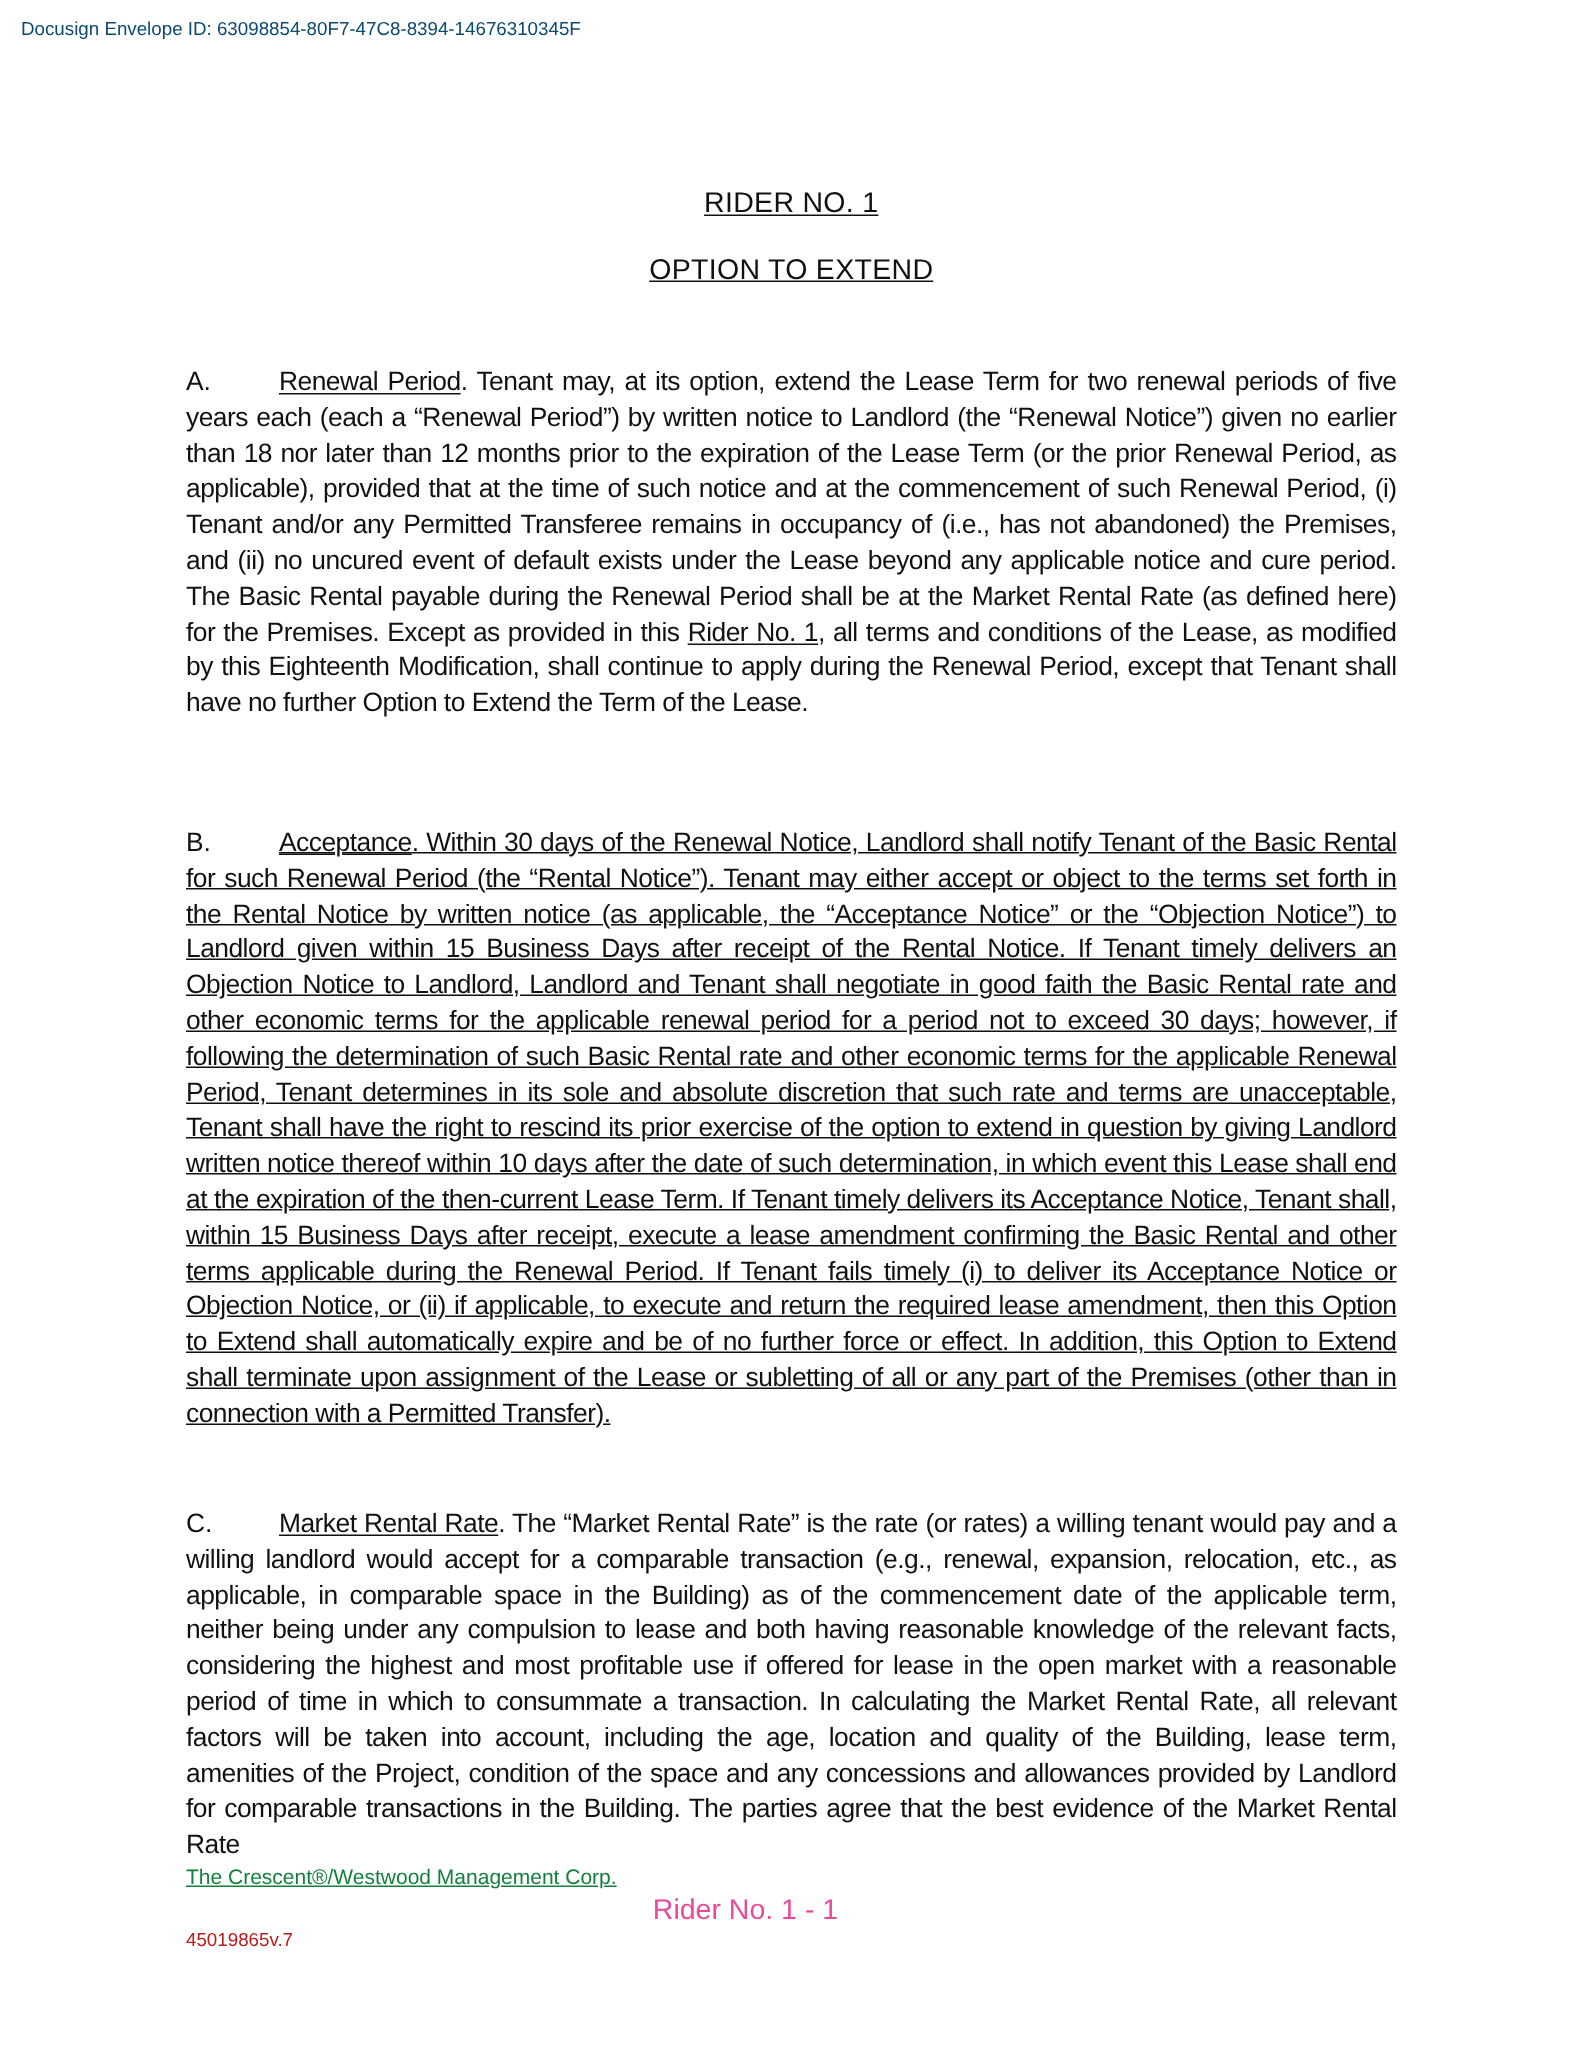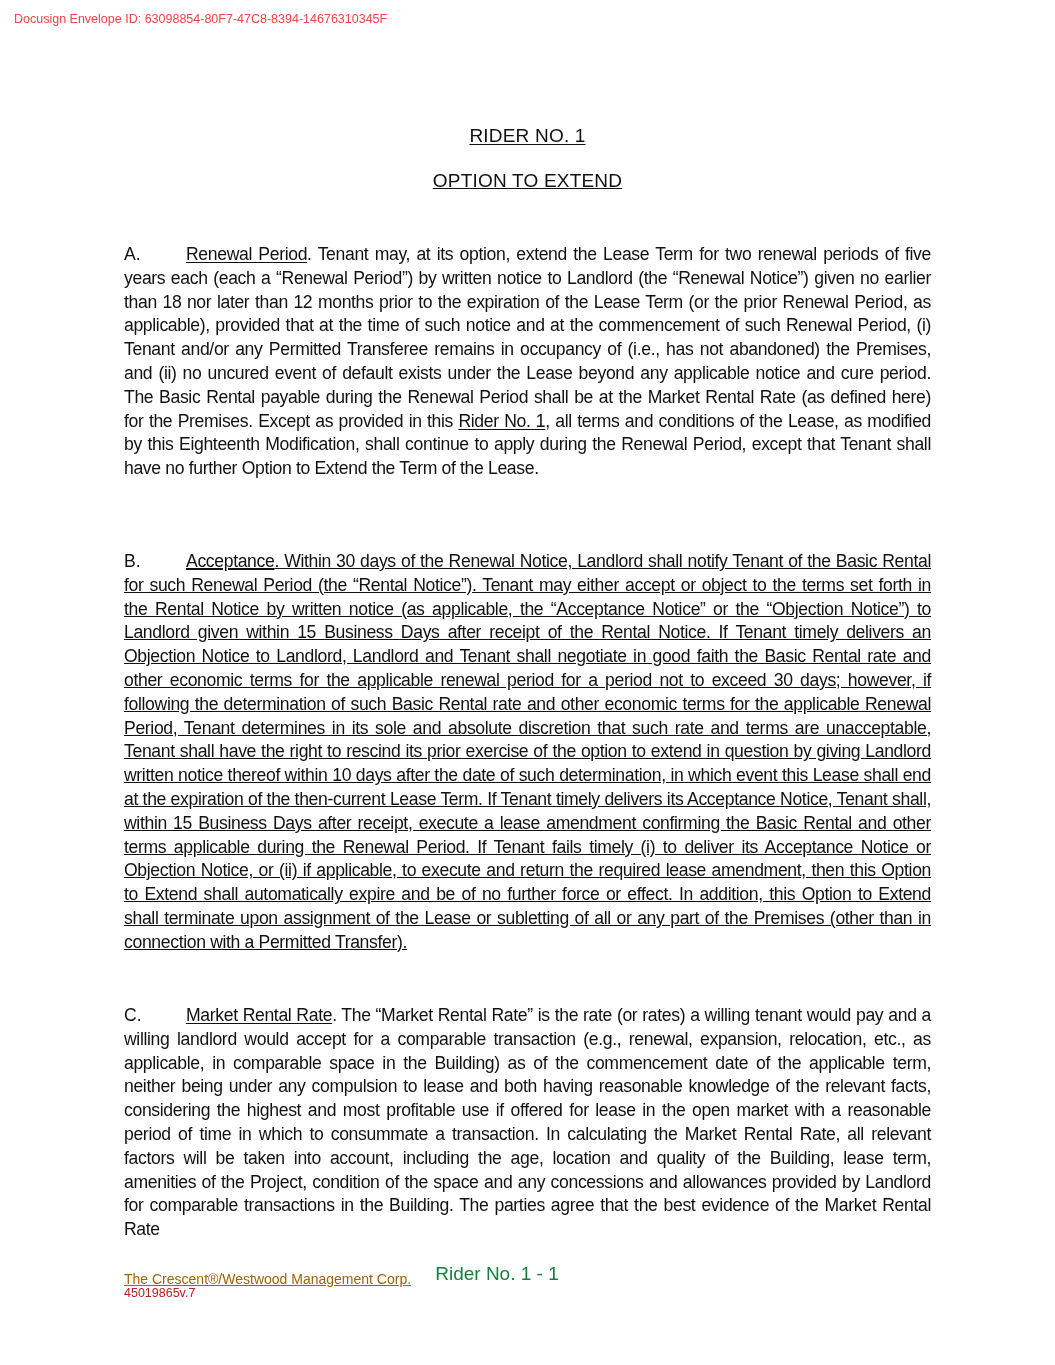--- a/index.html
+++ b/index.html
@@ -2,21 +2,21 @@
 <html><head>
 <meta charset="utf-8">
 <style>
   html, body { margin: 0; padding: 0; background: #ffffff; }
   body {
     width: 1055px; height: 1365px; position: relative; overflow: hidden;
     color: #111; font-family: "Liberation Sans", sans-serif;
   }
   .envelope {
     position: absolute; left: 14px; top: 12px;
-    font-size: 12.5px; color: #ef4444; text-align: right;
+    font-size: 12.5px; color: #0c4a6e; text-align: right;
   }
   .title {
     position: absolute; left: 0; width: 1055px; text-align: center;
     font-size: 19px; letter-spacing: 0.2px;
   }
   .title.t1 { top: 125px; }
   .title.t1 span { text-decoration: underline; text-underline-offset: 2px; }
   .title.t2 { top: 170px; text-decoration: underline; }
   .body {
     position: absolute; left: 124px; width: 807px;
@@ -28,25 +28,25 @@
   }
   .para { margin: 0; }
   .para .letter { display: inline-block; width: 62px; letter-spacing: 0; }
   .para .heading { text-decoration: underline; text-underline-offset: 2px; }
   .para .ul { text-decoration: underline; text-underline-offset: 2px; }
   .pA { top: 217px; }
   .pB { top: 524px; text-decoration: underline; }
   .pC { top: 978px; }
   .footer-company {
     position: absolute; left: 124px; top: 1243px;
-    font-size: 14px; text-decoration: underline; color: #a16207; margin-top: 28px;
+    font-size: 14px; text-decoration: underline; color: #15803d;
   }
   .footer-page {
     position: absolute; left: 0; width: 994px; text-align: center; top: 1263px;
-    font-size: 19px; color: #15803d;
+    font-size: 19px; color: #ec4899;
   }
   .footer-doc {
     position: absolute; left: 124px; top: 1286px; font-size: 12.5px; color: #b91c1c;
   }
 </style>
 </head>
 <body>
 
 <div class="envelope">Docusign Envelope ID: 63098854-80F7-47C8-8394-14676310345F</div>
 

